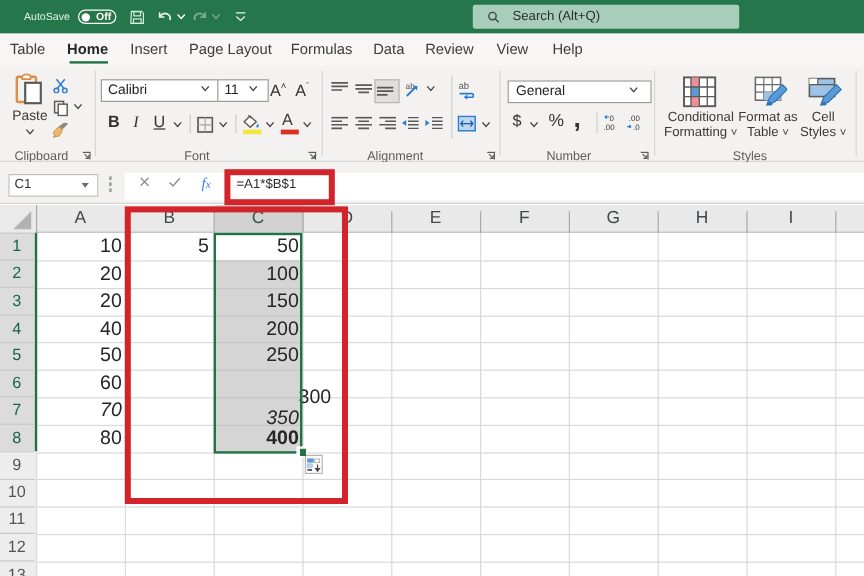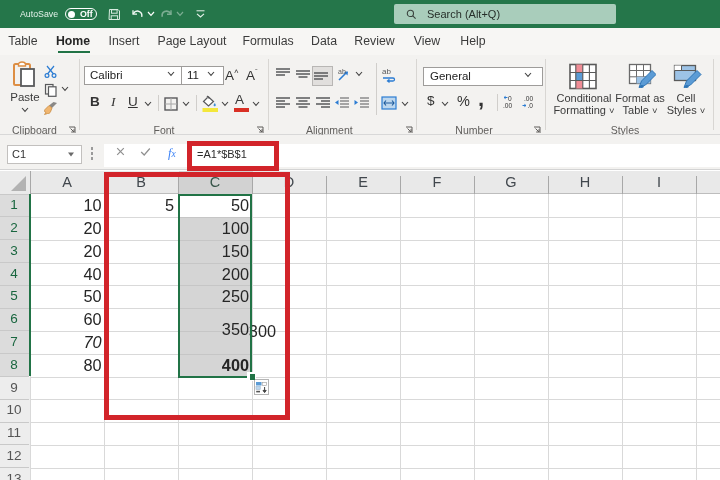--- a/index.html
+++ b/index.html
@@ -403,21 +403,21 @@
       <div class="ab cv" style="left:30px;top:308.1px;width:71.5px;height:22.8px;line-height:22.8px;">60</div>
       <div class="ab cv" style="left:30px;top:330.9px;width:71.5px;height:22.8px;line-height:22.8px;font-style:italic;">70</div>
       <div class="ab cv" style="left:30px;top:353.7px;width:71.5px;height:22.8px;line-height:22.8px;">80</div>
       <div class="ab cv" style="left:104px;top:194.1px;width:70px;height:22.8px;line-height:22.8px;">5</div>
       <div class="ab cv" style="left:178px;top:194.1px;width:71px;height:22.8px;line-height:22.8px;">50</div>
       <div class="ab cv" style="left:178px;top:216.9px;width:71px;height:22.8px;line-height:22.8px;">100</div>
       <div class="ab cv" style="left:178px;top:239.7px;width:71px;height:22.8px;line-height:22.8px;">150</div>
       <div class="ab cv" style="left:178px;top:262.5px;width:71px;height:22.8px;line-height:22.8px;">200</div>
       <div class="ab cv" style="left:178px;top:285.3px;width:71px;height:22.8px;line-height:22.8px;">250</div>
       <div class="ab cv" style="left:178px;top:320px;width:71px;height:22.8px;line-height:22.8px;padding-left:27px;">300</div>
-      <div class="ab cv" style="left:178px;top:318px;width:71px;height:22.8px;line-height:22.8px;">350</div>
+      <div class="ab cv" style="left:178px;top:337px;width:71px;height:22.8px;line-height:22.8px;font-style:italic;">350</div>
       <div class="ab cv" style="left:178px;top:353.7px;width:71px;height:22.8px;line-height:22.8px;font-weight:bold;">400</div>
     </div>
 
 <div class="ab" style="left:177.5px;top:194.3px;width:74.9px;height:183.4px;border:2px solid #217346;box-sizing:border-box;z-index:5;"></div>
 
 <div class="ab" style="left:247px;top:371.5px;width:9px;height:9px;background:#ffffff;z-index:5;"></div>
 <div class="ab" style="left:249.8px;top:374.2px;width:5.6px;height:5.6px;background:#217346;z-index:6;"></div>
 
 <div class="ab" style="left:253.5px;top:379px;width:15px;height:16px;background:#fff;border:1px solid #b4b4b4;box-sizing:border-box;z-index:5;"></div>
 <svg class="ab" style="left:255px;top:380.5px;z-index:6" width="13" height="13" viewBox="0 0 13 13">

